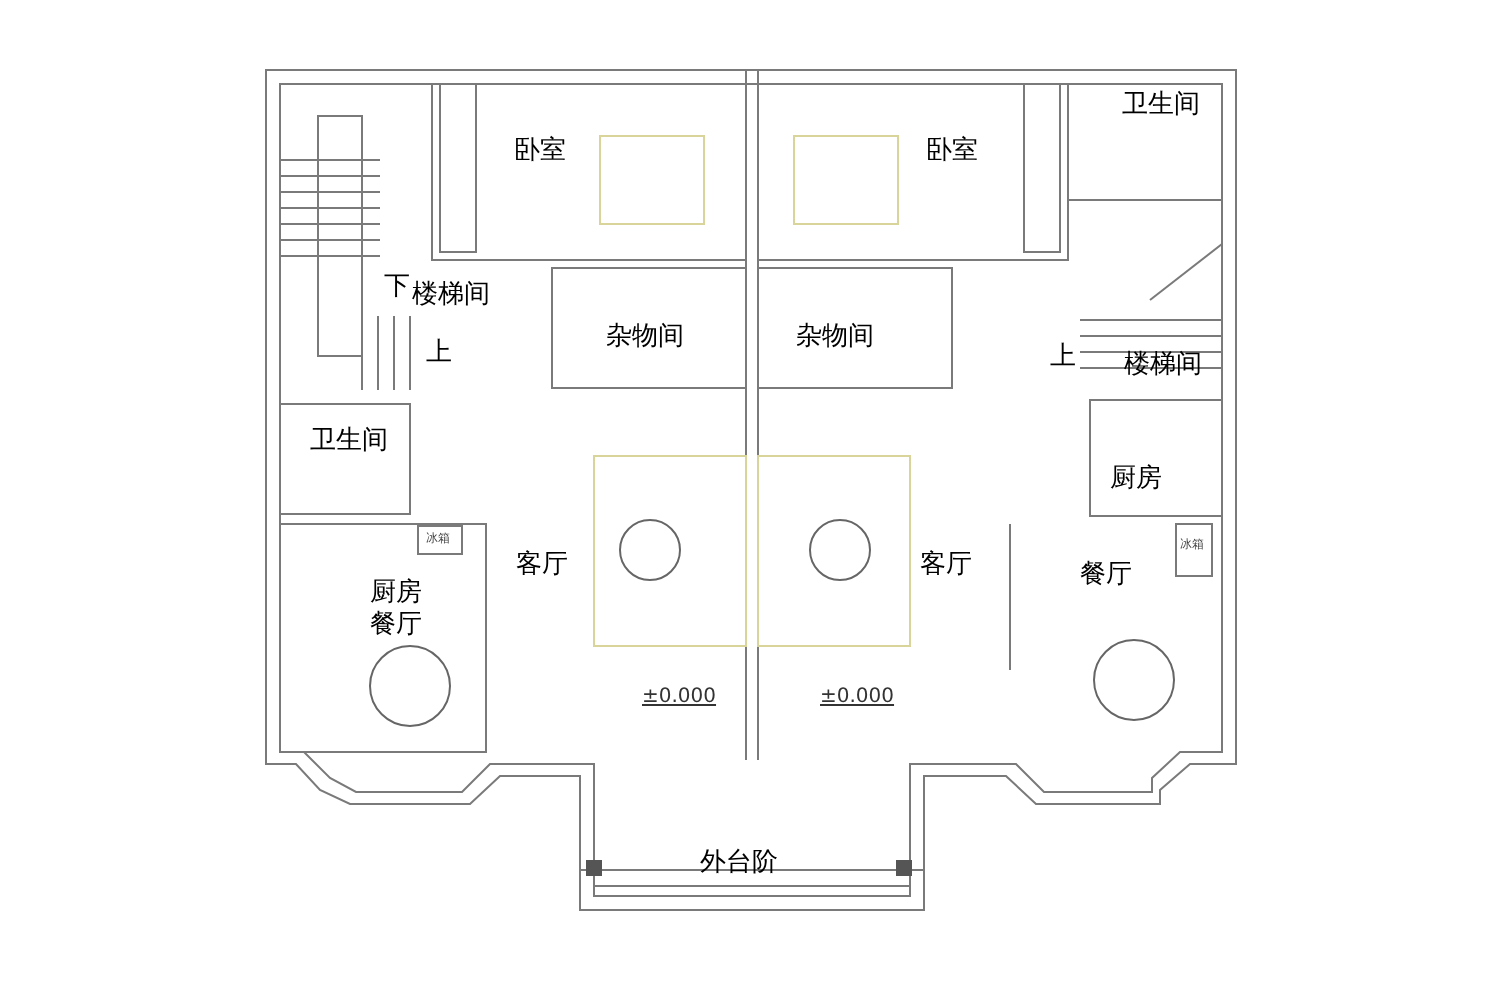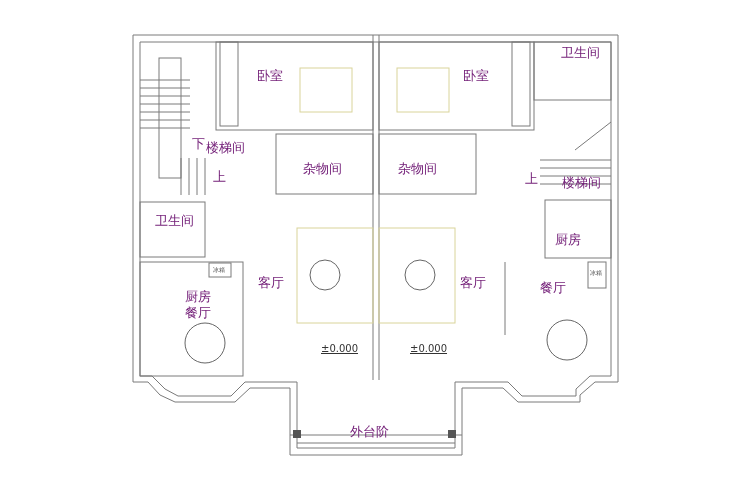--- a/index.html
+++ b/index.html
@@ -1,18 +1,18 @@
 <!DOCTYPE html>
 <html><head>
 <meta charset="utf-8">
 <style>
   html,body{margin:0;padding:0;background:#fff;}
   body{width:750px;height:500px;position:relative;overflow:hidden;font-family:"DejaVu Sans",sans-serif;}
   #plan{position:absolute;left:0;top:0;width:750px;height:500px;}
-  .lbl{position:absolute;font-size:13px;color:#701a75;white-space:nowrap;line-height:1;}
+  .lbl{position:absolute;font-size:13px;color:#000000;white-space:nowrap;line-height:1;}
   .small{font-size:10px;color:#333;text-decoration:underline;}
   .tiny{font-size:6px;color:#444;}
 </style>
 </head>
 <body>
 
 <svg id="plan" viewBox="0 0 750 500" xmlns="http://www.w3.org/2000/svg">
   <g fill="none" stroke="#7a7a7a" stroke-width="1">
 
     <path d="M133 35 H618 V382 H595 L580 395 V402 H518 L503 388 H462 V455 H290 V388 H250 L235 402 H175 L160 395 L148 382 H133 Z"></path>

